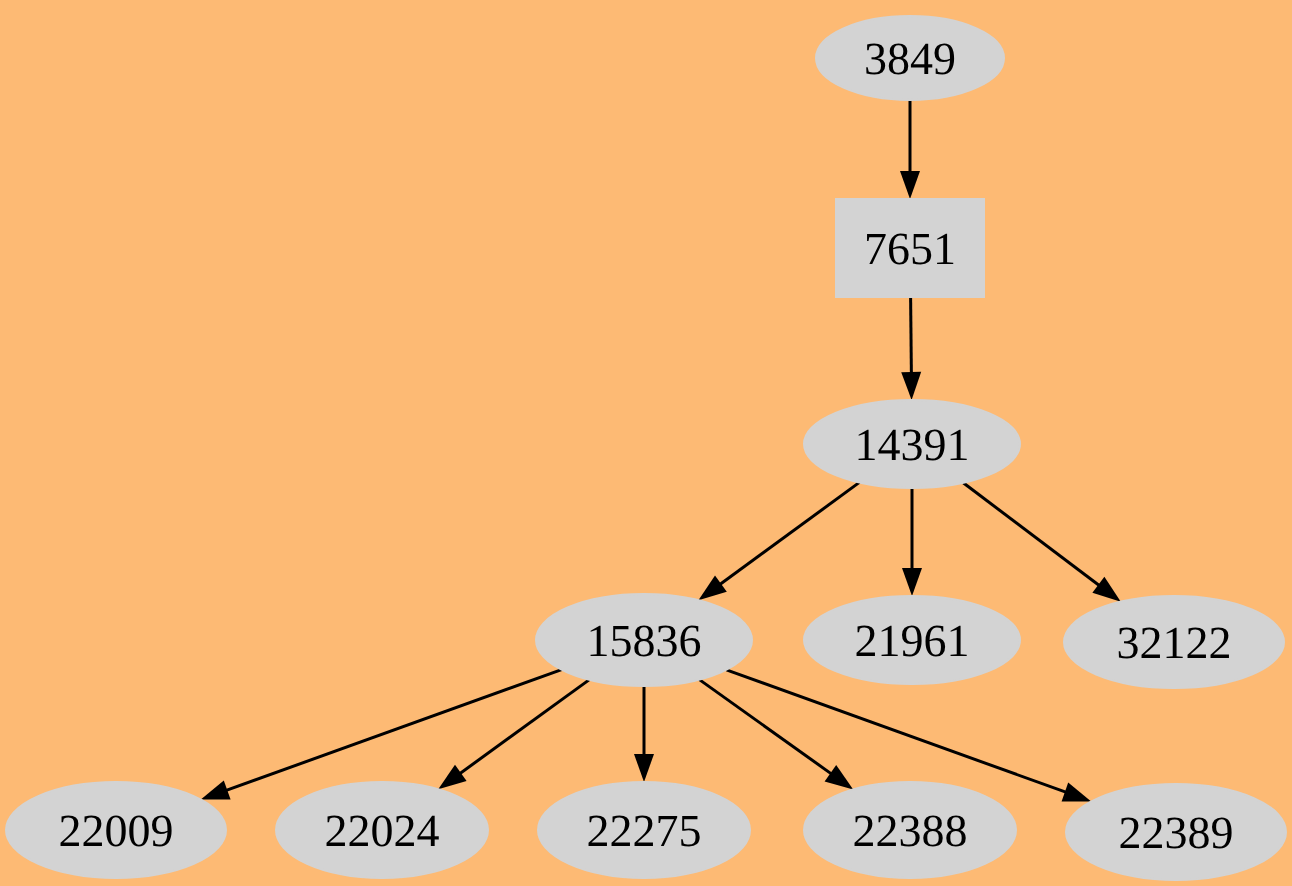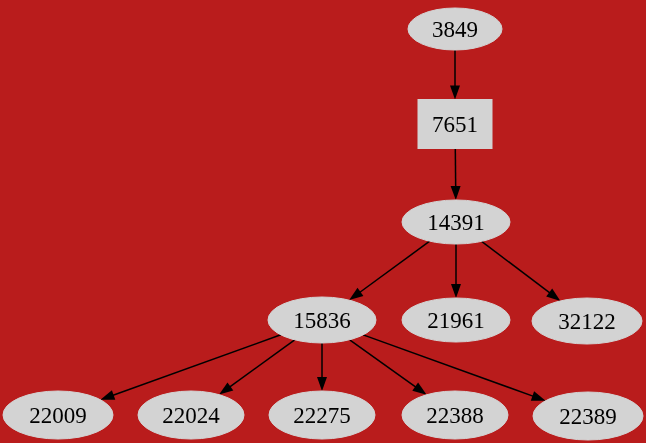--- a/index.html
+++ b/index.html
@@ -4,21 +4,21 @@
 <style>
   html, body {
     margin: 0;
     padding: 0;
     background: #ffffff;
   }
   .canvas {
     position: relative;
     width: 646px;
     height: 443px;
-    background: #b91c1c;
+    background: #fdba74;
     overflow: hidden;
   }
   svg text {
     font-family: "Liberation Serif", "DejaVu Serif", serif;
     font-size: 23px;
     fill: #000000;
   }
 </style>
 </head>
 <body>

